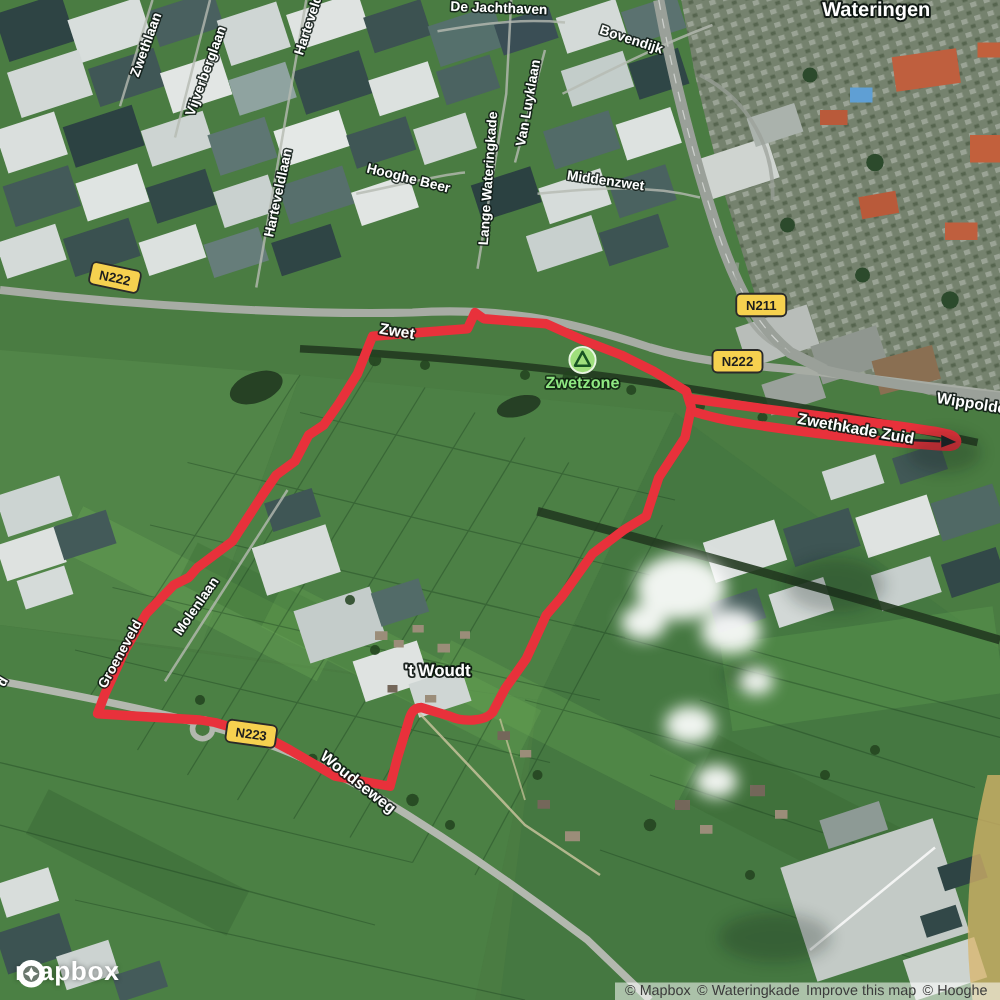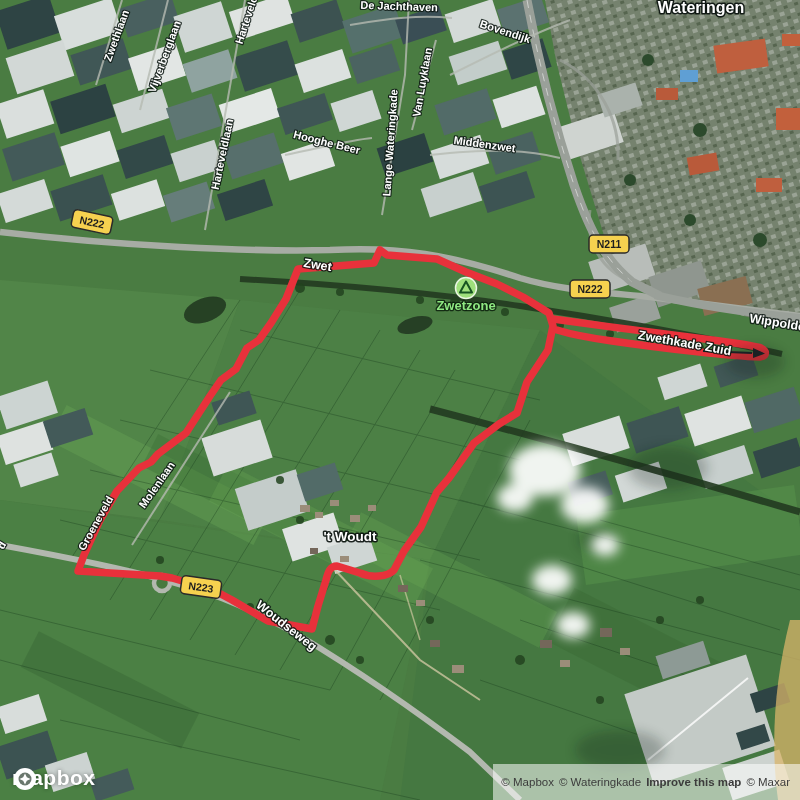--- a/index.html
+++ b/index.html
@@ -22,26 +22,26 @@
   .shield-txt{font:bold 10.5px "Liberation Sans",sans-serif;fill:#1e1e1e;
        text-anchor:middle;}
 
   
   .logo{position:absolute;left:12px;bottom:10px;display:flex;align-items:center;
         gap:6px;color:#fff;text-decoration:none;}
   .logo .word{font-weight:bold;font-size:21px;letter-spacing:.5px;
         text-shadow:0 0 4px rgba(0,0,0,.45);}
 
   
-  .attrib{position:absolute;right:0;bottom:0;height:36px;display:flex;
+  .attrib{position:absolute;right:0;bottom:0;height:14px;display:flex;
         align-items:center;gap:5px;padding:0 10px 0 8px;
         background:rgba(255,255,255,.55);font-size:11.5px;color:#3c3c3c;
         white-space:nowrap;}
   .attrib a{color:#3c3c3c;text-decoration:none;}
-  .attrib .bold{font-weight:bold;}
+  .attrib .bold{font-weight:normal;}
 </style>
 </head>
 <body>
 
 <div class="stage">
 <svg width="800" height="800" viewBox="0 0 800 800">
   <defs>
     <filter id="blur6" x="-60%" y="-60%" width="220%" height="220%">
           <feGaussianBlur stdDeviation="6"></feGaussianBlur>
         </filter>
@@ -347,15 +347,15 @@
     <circle cx="13" cy="13" r="6.5" fill="#6a776d"></circle>
     <path d="M13,7.5 L14.8,11.2 L18.5,13 L14.8,14.8 L13,18.5 L11.2,14.8 L7.5,13 L11.2,11.2 Z" fill="#ffffff"></path>
   </svg>
   <span class="word">mapbox</span>
 </a>
 
 <div class="attrib">
   <a href="#">© Mapbox</a>
   <a href="#">© Wateringkade</a>
   <a href="#" class="bold">Improve this map</a>
-  <a href="#">© Maxar</a>
+  <a href="#">© Hooghe</a>
 </div>
 </div>
 
 </body></html>

